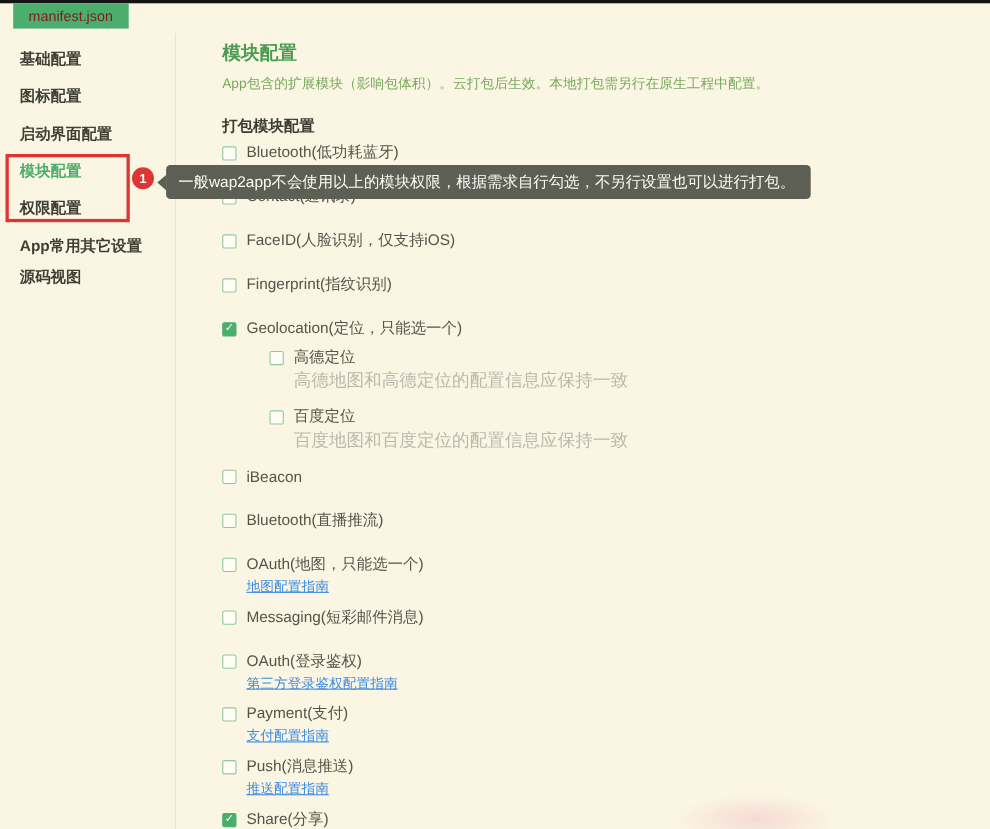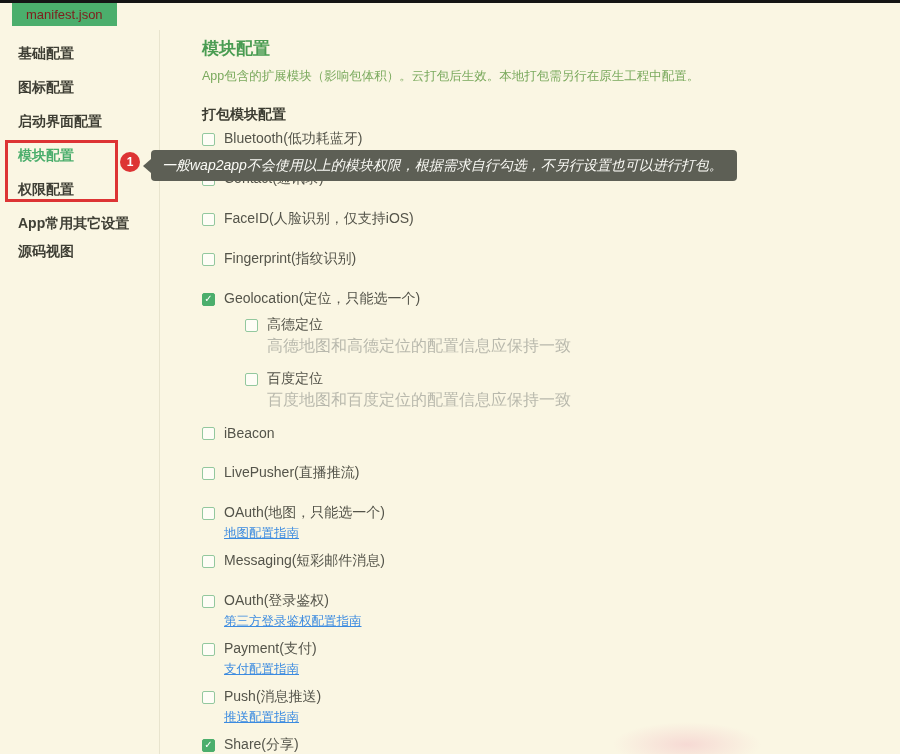--- a/index.html
+++ b/index.html
@@ -63,21 +63,21 @@
     border:3px solid var(--annotation-red,#E22525); z-index:5; pointer-events:none;
   }
   .anno-step {
     position:absolute; left:120px; top:152px; width:20px; height:20px; border-radius:50%;
     background:var(--annotation-red,#DD3434); color:#fff; font-size:12px; font-weight:bold;
     display:flex; align-items:center; justify-content:center; z-index:7;
   }
   .anno-tooltip {
     position:absolute; left:151px; top:150px; height:31px; line-height:31px;
     background:var(--tooltip-bg,#5D5F55); color:#FBFBF6; font-size:14px;
-    padding:0 14px 0 11px; border-radius:4px; z-index:6; white-space:nowrap;font-style:italic;
+    padding:0 14px 0 11px; border-radius:4px; z-index:6; white-space:nowrap;
   }
   .anno-tooltip::before {
     content:""; position:absolute; left:-8px; top:9px;
     border-top:7px solid transparent; border-bottom:7px solid transparent;
     border-right:8px solid var(--tooltip-bg,#5D5F55);
   }
   .pink-smudge {
     position:absolute; left:612px; top:722px; width:150px; height:45px; z-index:1;
     background:radial-gradient(ellipse at center, rgba(243,195,200,0.55), rgba(243,195,200,0) 70%);
     pointer-events:none;
@@ -179,21 +179,21 @@
       </span>
       <span class="module-label">iBeacon</span>
     </div>
 
   </div>
       <div class="module-row">
     <div class="module-line">
       <span class="checkbox">
         <span class="check-glyph"></span>
       </span>
-      <span class="module-label">LivePusher(直播推流)</span>
+      <span class="module-label">Bluetooth(直播推流)</span>
     </div>
 
   </div>
       <div class="module-row with-link">
     <div class="module-line">
       <span class="checkbox">
         <span class="check-glyph"></span>
       </span>
       <span class="module-label">OAuth(地图，只能选一个)</span>
     </div>

